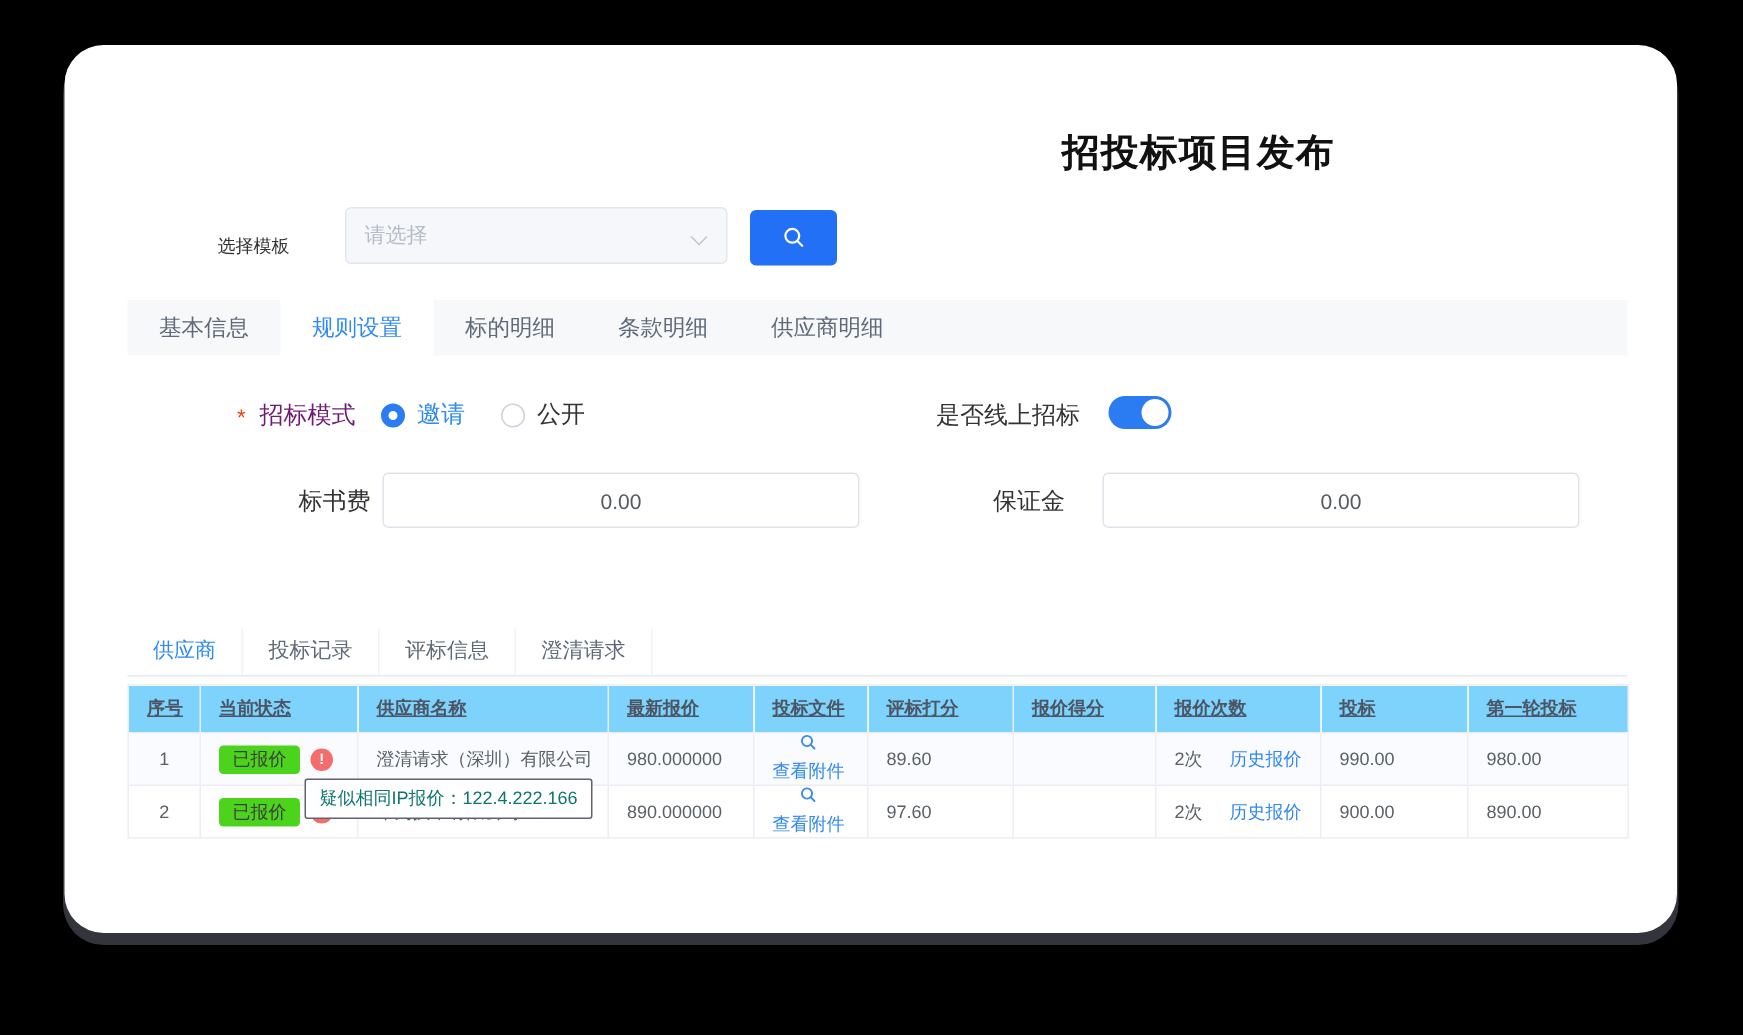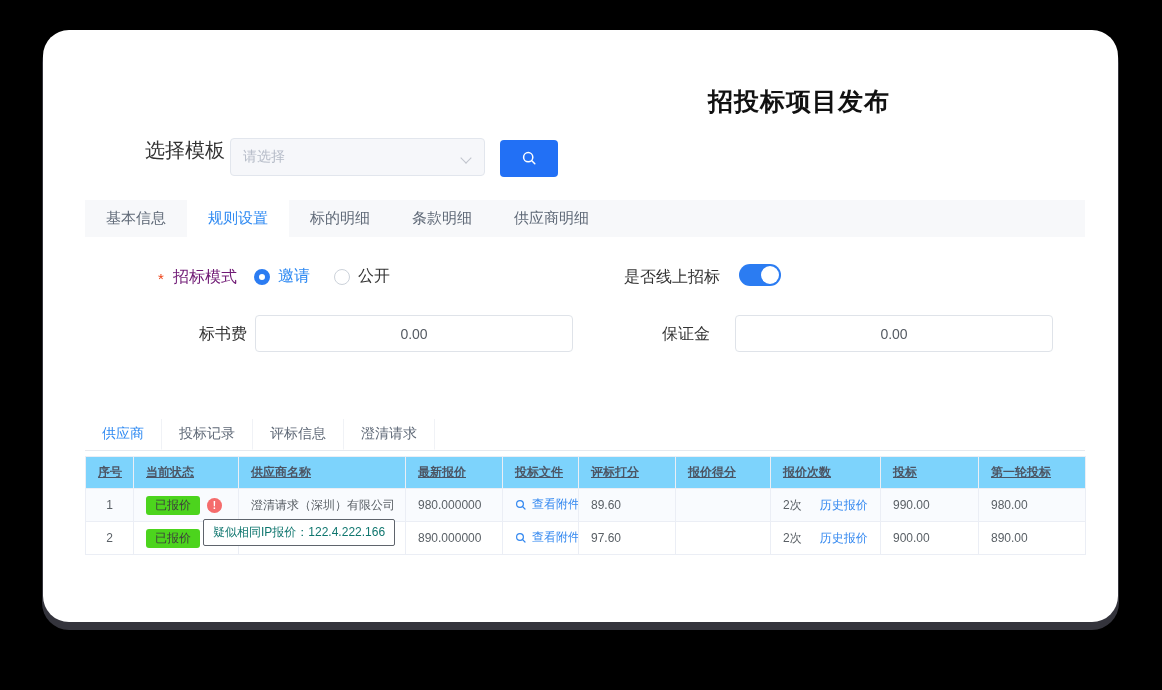--- a/index.html
+++ b/index.html
@@ -7,21 +7,21 @@
     width:1162px;height:690px;background:#000;position:relative;overflow:hidden;
     font-family:"Liberation Sans","DejaVu Sans",sans-serif;
   }
   .card{
     position:absolute;left:43px;top:30px;width:1075px;height:592px;
     background:#fff;border-radius:26px;box-shadow:0 7px 0 1px #34343c;
   }
   
   .page-title{position:absolute;left:665px;top:55px;font-size:25px;font-weight:700;color:#111;letter-spacing:1px;}
   
-  .tpl-label{position:absolute;left:102px;top:107px;font-size:20px;color:#333;}
+  .tpl-label{position:absolute;left:102px;top:126px;font-size:12px;color:#333;}
   .tpl-select{
     position:absolute;left:187px;top:108px;width:255px;height:38px;box-sizing:border-box;
     background:#f6f7fa;border:1px solid #e2e6ed;border-radius:4px;
     display:flex;align-items:center;justify-content:space-between;padding:0 12px;cursor:pointer;
   }
   .tpl-select .ph{font-size:14px;color:#b6bcc8;}
   .chev{width:10px;height:10px;position:relative;}
   .chev::before{
     content:"";position:absolute;left:0;top:2px;width:7px;height:7px;
     border-right:1.5px solid #c0c4cc;border-bottom:1.5px solid #c0c4cc;transform:rotate(45deg);
@@ -91,21 +91,21 @@
   .sup-table tr.tint td{background:#f9fbfe;}
   .badge{
     display:inline-block;background:#4cd41d;color:#3d3d3d;font-size:12px;border-radius:3px;
     padding:3px 9px;line-height:13px;vertical-align:middle;
   }
   .warn{
     display:inline-flex;align-items:center;justify-content:center;width:15px;height:15px;border-radius:50%;
     background:#f56c6c;color:#fff;font-size:10px;font-weight:700;margin-left:7px;vertical-align:middle;
   }
   .tlink{color:#3388f0;cursor:pointer;text-decoration:none;}
-  .filelink{display:inline-flex;align-items:center;gap:5px;}
+  .filelink{display:inline-flex;align-items:center;gap:5px;flex-direction:column;}
   .qgap{display:inline-block;margin-left:18px;}
   
   .ip-tooltip{
     position:absolute;left:160px;top:489px;background:#fff;border:1px solid #5f646c;border-radius:2px;
     padding:4px 9px;font-size:12px;color:#0f766e;white-space:nowrap;z-index:10;
   }
 </style>
 </head>
 <body>
 

